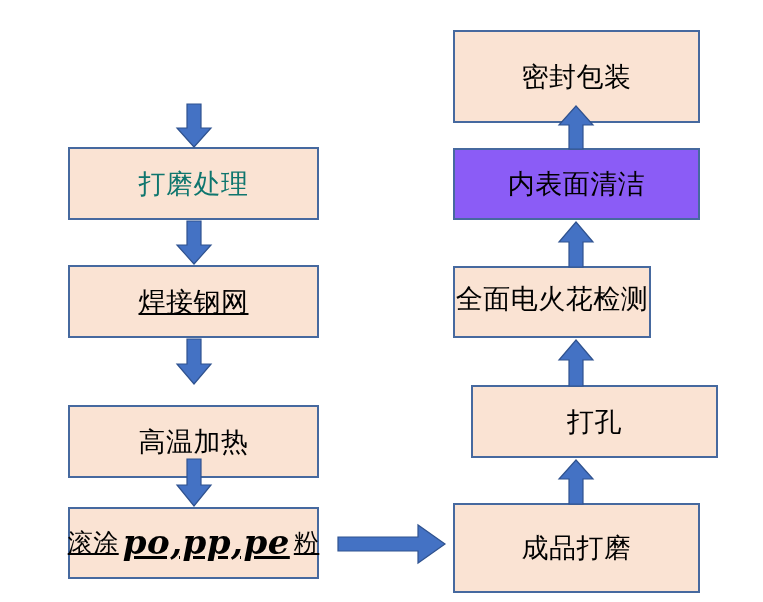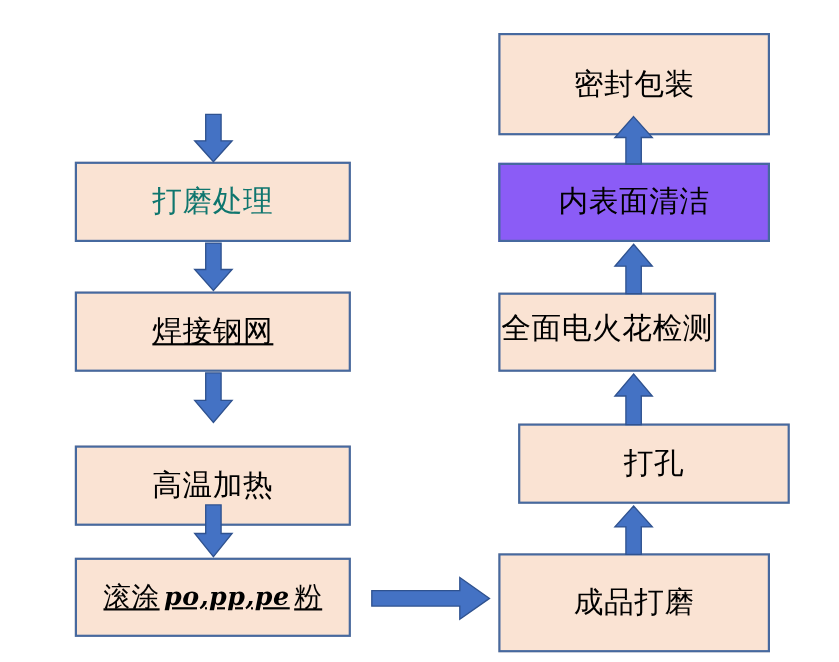--- a/index.html
+++ b/index.html
@@ -46,21 +46,21 @@
 
   
   .node-mixed {
     font-size: 25px;
     text-decoration: underline;
   }
   .node-mixed .seg-latin {
     font-style: italic;
     font-weight: bold;
     font-family: "DejaVu Serif", "Liberation Serif", serif;
-    font-size: 23px;
+    font-size: 34px;
     padding: 0 4px;
   }
   .node-mixed .seg-han {
     font-style: normal;
     font-weight: normal;
   }
 
   .arrow {
     position: absolute;
     display: block;

